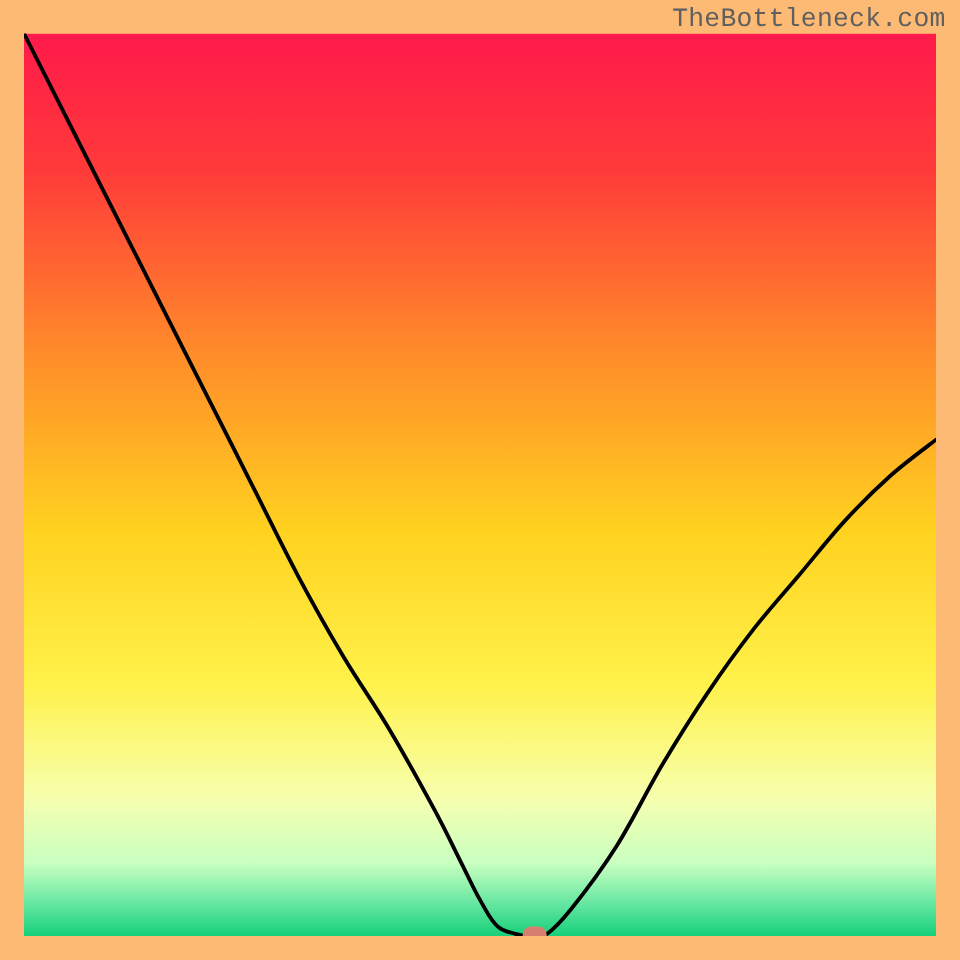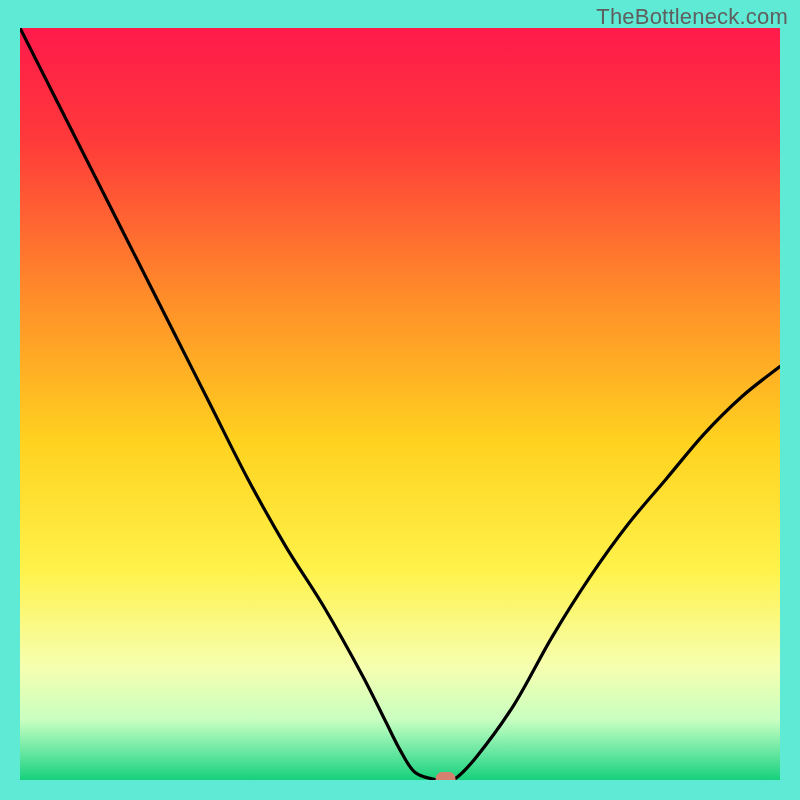--- a/index.html
+++ b/index.html
@@ -8,21 +8,22 @@
     width: 800px;
     height: 800px;
     background: #000;
     overflow: hidden;
     font-family: Arial, sans-serif;
   }
   .frame {
     position: relative;
     width: 800px;
     height: 800px;
-    background: #5eead4;
+    background: #fdba74;
+    font-family: Liberation Mono, monospace;
   }
   .watermark {
     position: absolute;
     top: 4px;
     right: 12px;
     color: #5f5f5f;
     font-size: 22px;
     z-index: 10;
     letter-spacing: 0.2px;
   }

